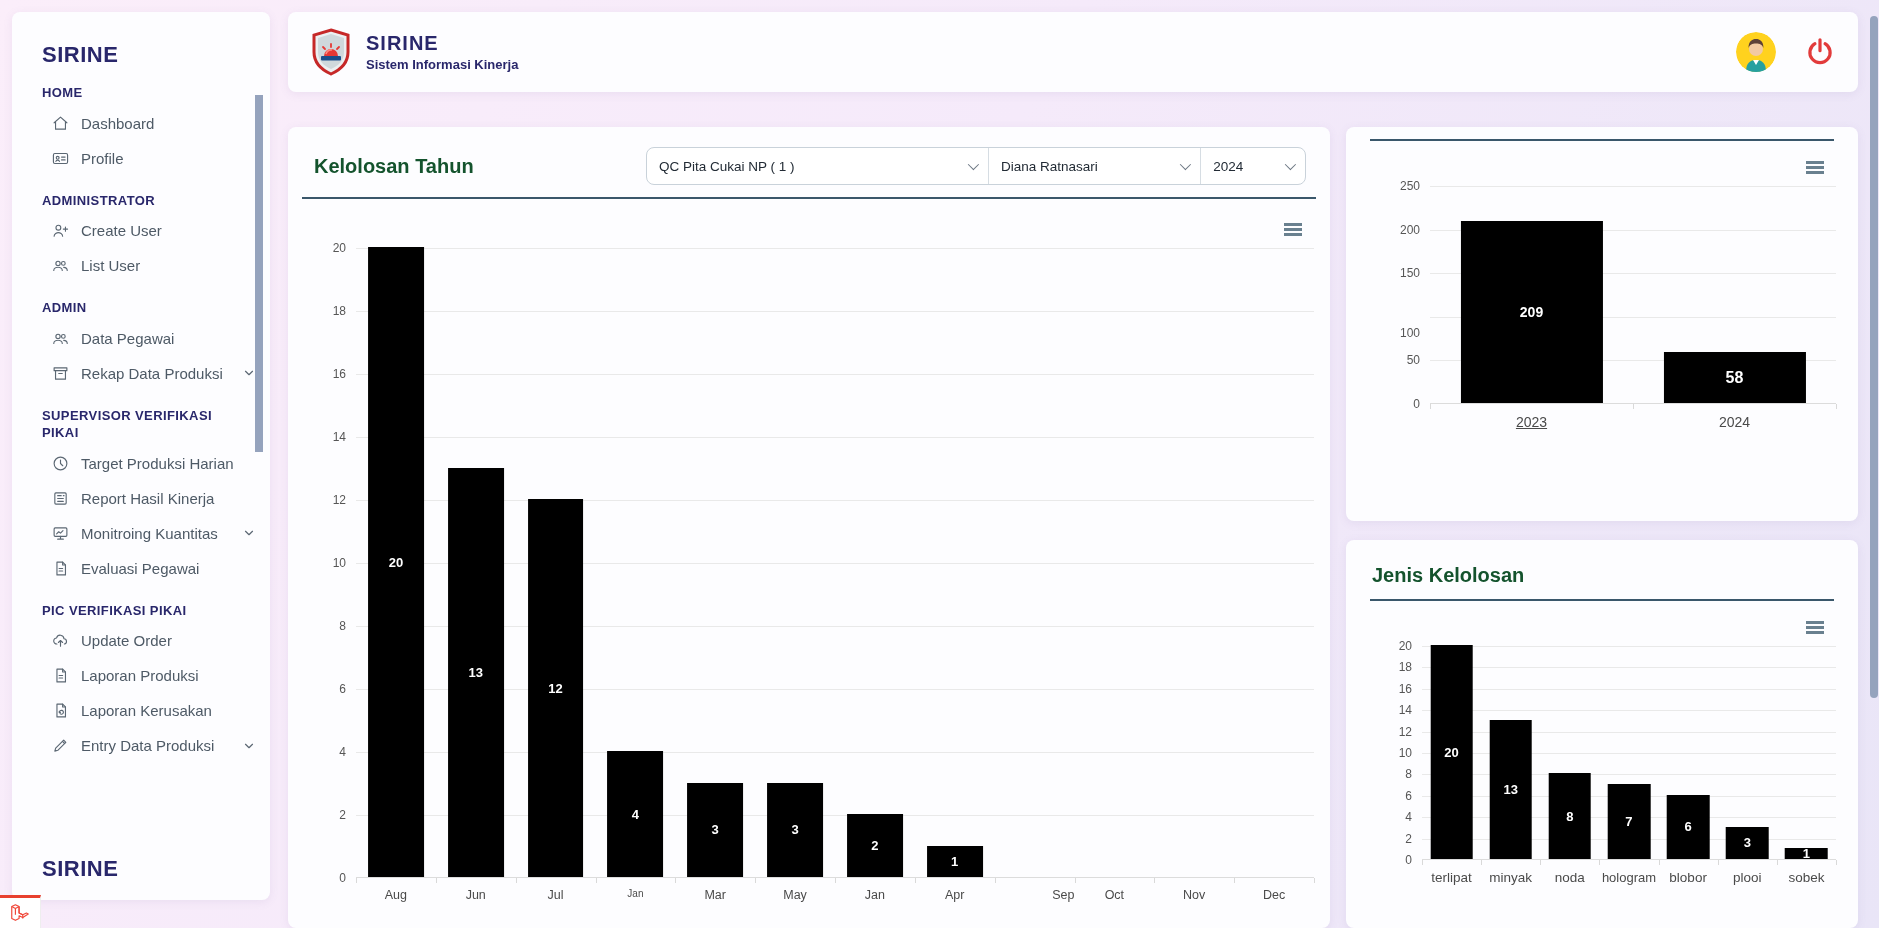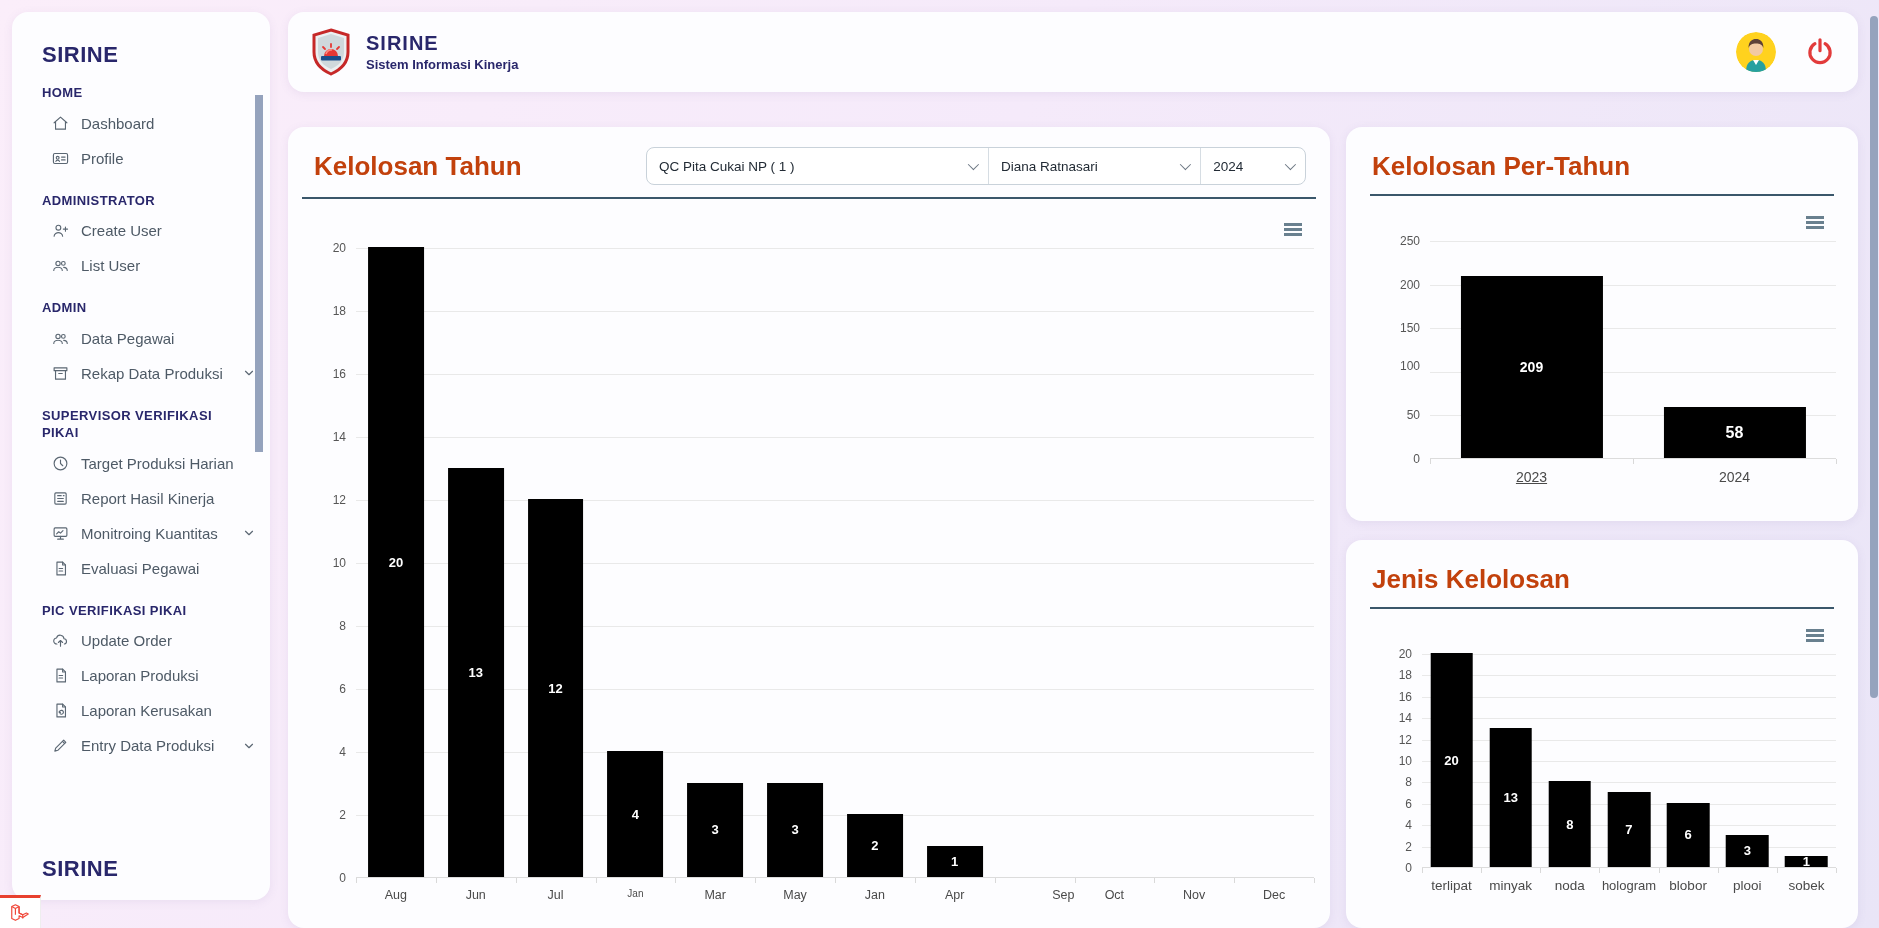--- a/index.html
+++ b/index.html
@@ -3,21 +3,21 @@
 <meta charset="utf-8">
 <style>
   * { margin:0; padding:0; box-sizing:border-box; }
   html,body { width:1879px; height:928px; }
   body {
     position:relative; overflow:hidden;
     font-family:"Liberation Sans", sans-serif;
     background:linear-gradient(120deg,#fbeefa 0%,#f5eafa 45%,#e9e5f7 100%);
     color:#333;
   }
-  .card { position:absolute; background:#fdfdff; border-radius:16px;
+  .card { position:absolute; background:#fdfdff; border-radius:8px;
           box-shadow:0 2px 10px rgba(120,100,160,0.10); }
 
   
   .sidebar { left:12px; top:12px; width:258px; height:888px; overflow:hidden; }
   .sb-title { font-size:22px; font-weight:bold; color:#29276b; letter-spacing:.5px;
               margin:30px 0 8px 30px; }
   .sb-bottom-title { position:absolute; bottom:18px; left:30px; font-size:22px;
               font-weight:bold; color:#29276b; letter-spacing:.5px; }
   .sb-section-header { margin:16px 28px 4px 30px; font-size:13px; font-weight:bold;
               color:#29276b; letter-spacing:.4px; line-height:1.35; }
@@ -46,21 +46,21 @@
   .avatar { width:40px; height:40px; border-radius:50%; overflow:hidden; cursor:pointer; }
   .power-btn { cursor:pointer; display:flex; }
 
   
   .main-card  { left:288px;  top:127px; width:1042px; height:801px; }
   .per-year-card { left:1346px; top:127px; width:512px; height:394px; }
   .jenis-card { left:1346px; top:540px; width:512px; height:388px; }
 
   .card-head { display:flex; align-items:center; justify-content:space-between;
       padding:20px 24px 0 26px; }
-  .card-title { font-size:26px; font-weight:bold; color:#c2410c; }
+  .card-title { font-size:20px; font-weight:bold; color:#14532d; }
   .card-hr { border:none; border-top:2px solid #3a576b; margin:12px 14px 0 14px; }
   .per-year-card .card-hr, .jenis-card .card-hr { margin:12px 24px 0 24px; }
   .per-year-card .card-head, .jenis-card .card-head { padding-top:24px; }
 
   
   .select-group { display:flex; width:660px; height:38px; background:#fff;
       border:1px solid #c9d2da; border-radius:8px; overflow:hidden; }
   .select { display:flex; align-items:center; justify-content:space-between;
       padding:0 12px; font-size:13.5px; color:#222b35; cursor:pointer; }
   .select + .select { border-left:1px solid #d6dde3; }
@@ -387,36 +387,33 @@
         <div class="xslot" style="font-size: 12.5px;">Apr</div>
         <div class="xslot" style="font-size: 12.5px; text-align: right;">Sep</div>
         <div class="xslot" style="font-size: 12.5px;">Oct</div>
         <div class="xslot" style="font-size: 12.5px;">Nov</div>
         <div class="xslot" style="font-size: 12.5px;">Dec</div>
       </div>
     </div>
 </div>
 
 <div class="card per-year-card">
-  <div class="card-head">
-    <div class="card-title">Kelolosan Per-Tahun</div>
-  </div>
   <hr class="card-hr">
   <div class="chart small-chart">
     <div class="menu-icon">
         <span></span>
         <span></span>
         <span></span>
       </div>
   <div class="chart-body">
         <div class="yaxis" style="width: 58px; height: 218px;">
           <span class="ylab" style="top: 0px;">250</span>
           <span class="ylab" style="top: 43.6px;">200</span>
           <span class="ylab" style="top: 87.2px;">150</span>
-          <span class="ylab" style="top: 125px;">100</span>
+          <span class="ylab" style="top: 147px;">100</span>
           <span class="ylab" style="top: 174.4px;">50</span>
           <span class="ylab" style="top: 218px;">0</span>
         </div>
         <div class="plot" style="height: 218px;">
           <div class="gridline" style="top: 0px;"></div>
           <div class="gridline" style="top: 43.6px;"></div>
           <div class="gridline" style="top: 87.2px;"></div>
           <div class="gridline" style="top: 130.8px;"></div>
           <div class="gridline" style="top: 174.4px;"></div>
           <div class="slots">

